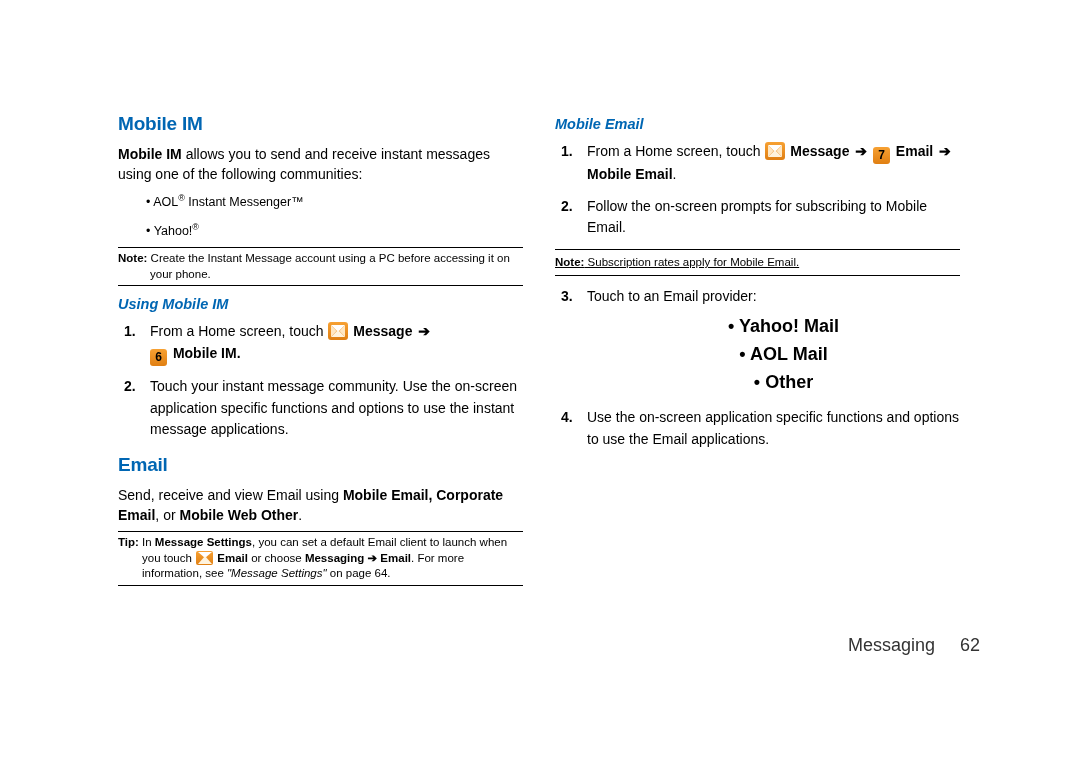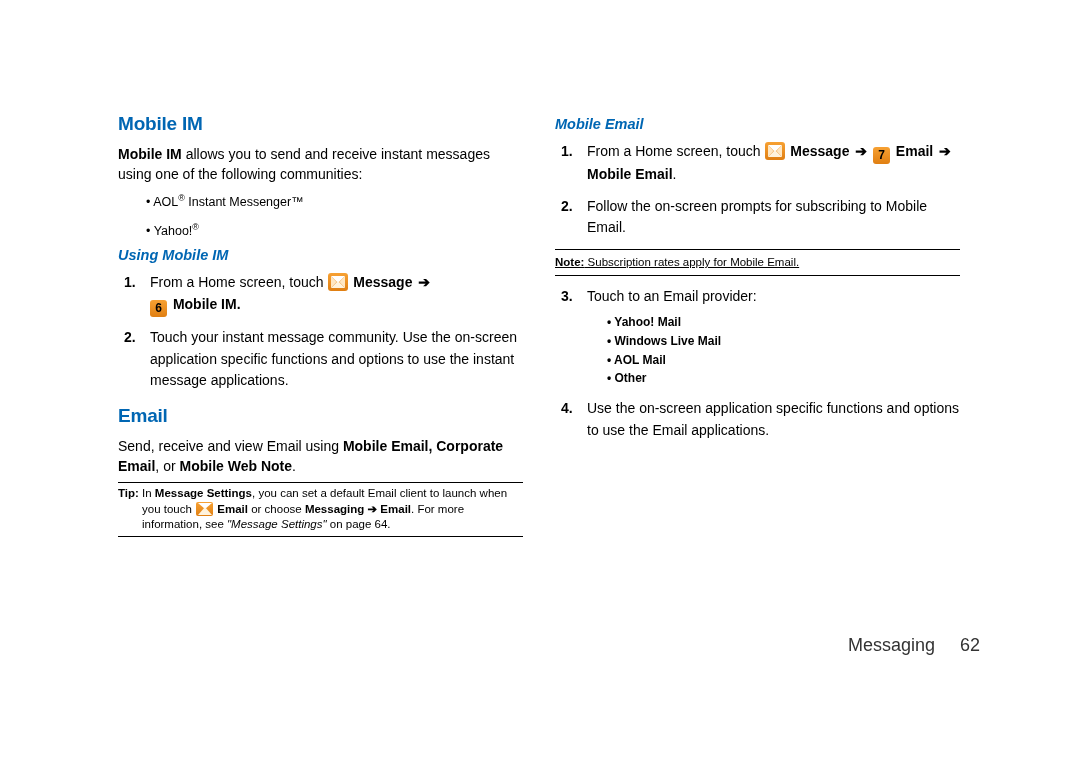--- a/index.html
+++ b/index.html
@@ -119,22 +119,23 @@
     background: linear-gradient(#f7a133,#e07f12);
     position: relative;
     margin: 0 1px;
     border-radius: 2px;
   }
   .icon-email-sm svg { position: absolute; top: 1px; left: 1.5px; }
   .arrow { font-weight: 700; margin: 0 2px; }
   .prov-list { margin-left: 20px; }
   .prov-list .pitem {
     font-weight: 700;
-    font-size: 12px;
+    font-size: 18px;
     line-height: 1.55;
+    text-align: center;
   }
   .footer {
     position: absolute;
     bottom: 115px;
     right: 100px;
     font-size: 18px;
     color: #333;
   }
   .sup { font-size: 9px; vertical-align: super; }
 </style>
@@ -149,20 +150,25 @@
 
     <p class="para">
       <span class="bold">Mobile IM</span><span> allows you to send and receive instant messages using one of the following communities:</span>
     </p>
 
     <div class="bullets">
       <div class="item"><span>AOL</span><span class="sup">®</span><span> Instant Messenger™</span></div>
       <div class="item"><span>Yahoo!</span><span class="sup">®</span></div>
     </div>
 
+    <div class="note-block">
+      <div class="hang">
+        <span class="bold">Note:</span><span> Create the Instant Message account using a PC before accessing it on your phone.</span>
+      </div>
+    </div>
 
     <div class="h2">Using Mobile IM</div>
 
     <div class="steps">
       <div class="step">
         <div class="step-num">1.</div>
         <div class="step-body">
           <span>From a Home screen, touch </span>
           <span class="icon-msg">
             <svg width="14" height="12" viewBox="0 0 14 12">
@@ -179,21 +185,21 @@
       </div>
       <div class="step">
         <div class="step-num">2.</div>
         <div class="step-body">Touch your instant message community. Use the on-screen application specific functions and options to use the instant message applications.</div>
       </div>
     </div>
 
     <div class="h1" style="margin-top:10px;">Email</div>
 
     <p class="para">
-      <span>Send, receive and view Email using </span><span class="bold">Mobile Email, Corporate Email</span><span>, or </span><span class="bold">Mobile Web Note</span><span>.</span>
+      <span>Send, receive and view Email using </span><span class="bold">Mobile Email, Corporate Email</span><span>, or </span><span class="bold">Mobile Web Other</span><span>.</span>
     </p>
 
     <div class="note-block">
       <div class="hang-tip">
         <span class="bold">Tip:</span><span> In </span><span class="bold">Message Settings</span><span>, you can set a default Email client to launch when you touch </span><span class="icon-email-sm"><svg width="14" height="12" viewBox="0 0 14 12">
               <polygon points="0,0 14,0 7,6" fill="#fff"></polygon>
               <polygon points="0,12 14,12 7,4" fill="#fff3dd"></polygon>
             </svg></span> <span class="bold">Email</span><span> or choose </span><span class="bold">Messaging</span><span class="bold"> ➔ </span><span class="bold">Email</span><span>.  For more information, see </span><span class="italic">"Message Settings"</span><span> on page 64.</span>
       </div>
     </div>
@@ -235,21 +241,20 @@
       <span class="bold">Note:</span><span> Subscription rates apply for Mobile Email.</span>
     </div>
 
     <div class="steps">
       <div class="step">
         <div class="step-num">3.</div>
         <div class="step-body">
           <div>Touch to an Email provider:</div>
           <div class="prov-list" style="margin-top:6px;">
             <div class="pitem">• Yahoo! Mail</div>
-            <div class="pitem">• Windows Live Mail</div>
             <div class="pitem">• AOL Mail</div>
             <div class="pitem">• Other</div>
           </div>
         </div>
       </div>
 
       <div class="step">
         <div class="step-num">4.</div>
         <div class="step-body">Use the on-screen application specific functions and options to use the Email applications.</div>
       </div>

